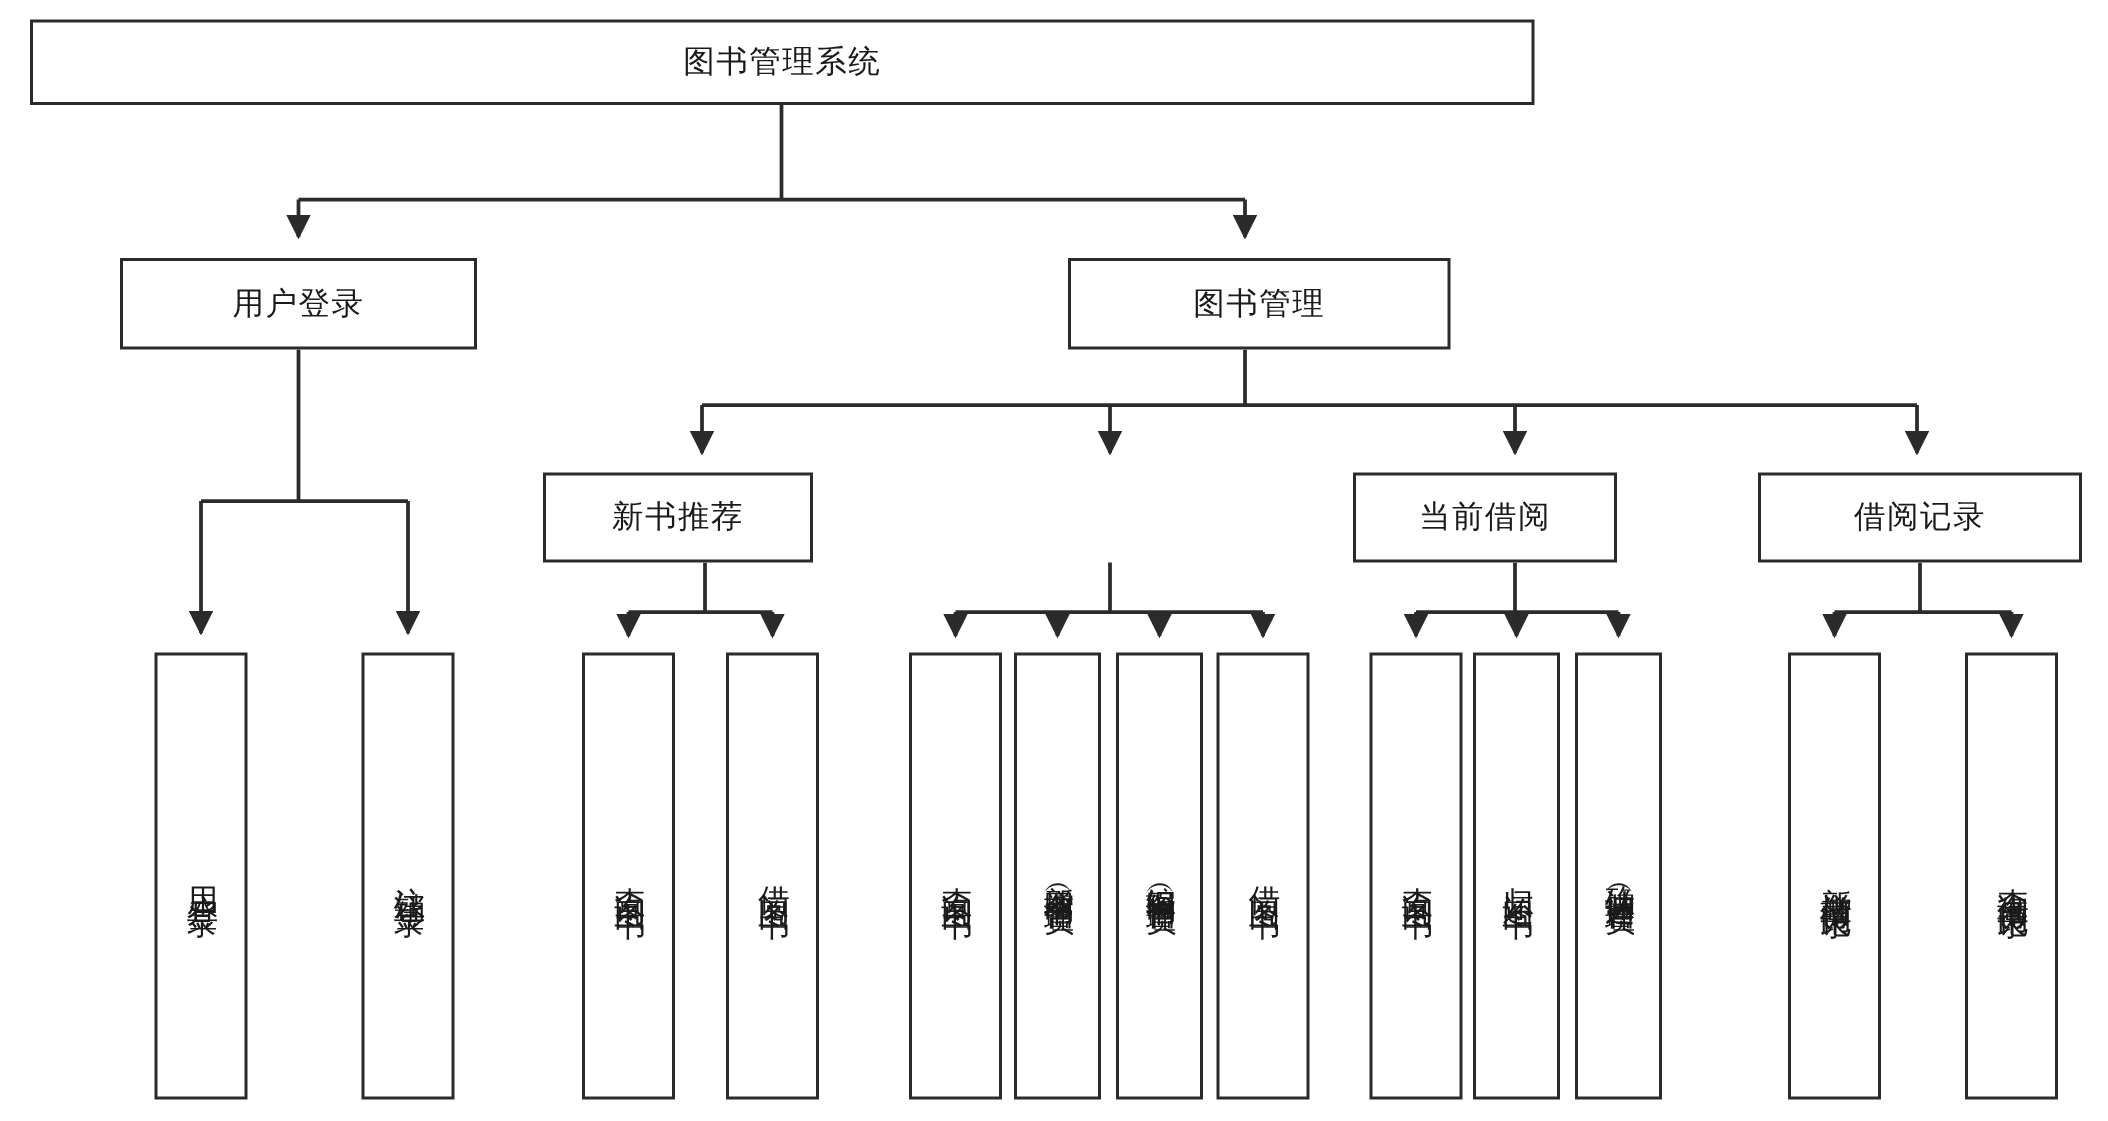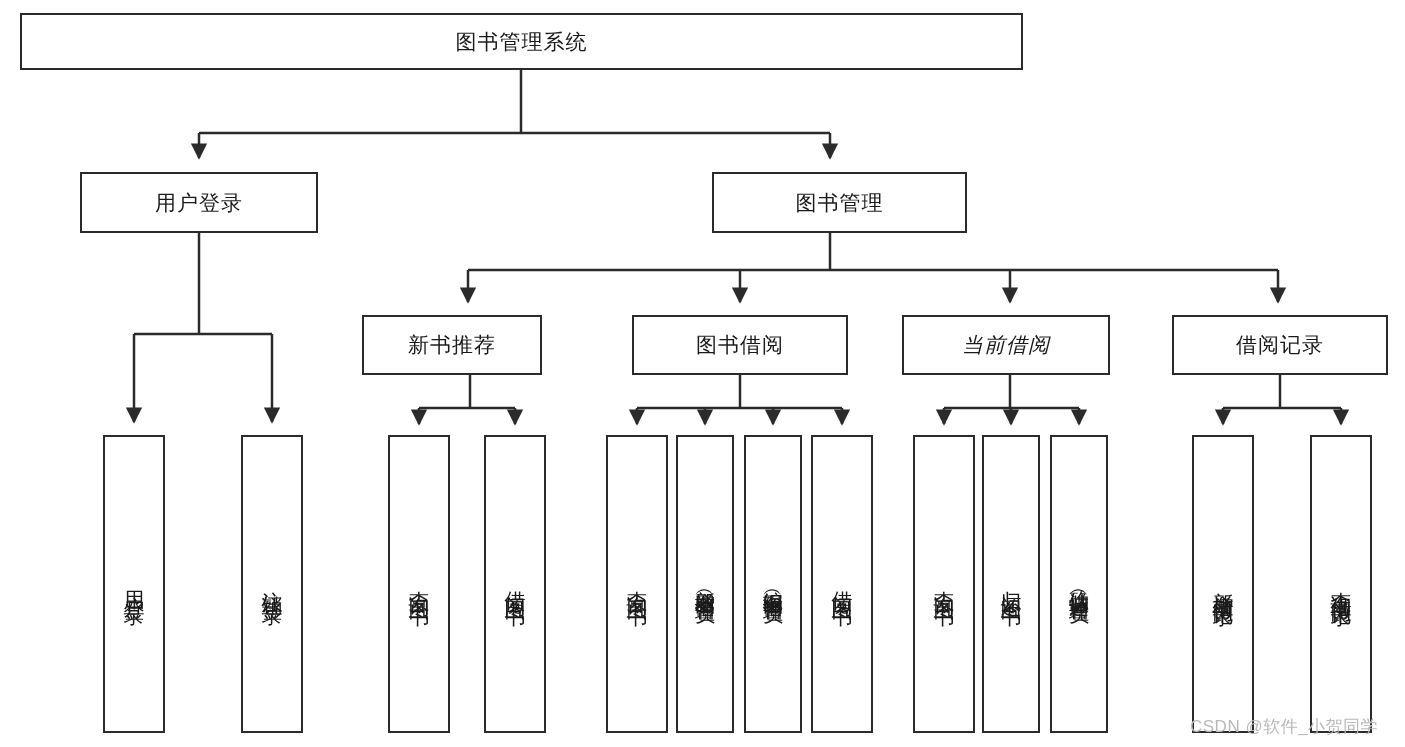--- a/index.html
+++ b/index.html
@@ -128,24 +128,21 @@
   <div class="node horiz" style="left:80px; top:172px; width:238px; height:61px;">
     <span class="label">用户登录</span>
   </div>
   <div class="node horiz" style="left:712px; top:172px; width:255px; height:61px;">
     <span class="label">图书管理</span>
   </div>
 
   <div class="node horiz" style="left:362px; top:315px; width:180px; height:60px;">
     <span class="label">新书推荐</span>
   </div>
-  <div class="node horiz" style="left:632px; top:315px; width:216px; height:60px;">
-    <span class="label">图书借阅</span>
-  </div>
-  <div class="node horiz" style="left:902px; top:315px; width:208px; height:60px;font-style:italic;">
+  <div class="node horiz" style="left:902px; top:315px; width:176px; height:60px;">
     <span class="label">当前借阅</span>
   </div>
   <div class="node horiz" style="left:1172px; top:315px; width:216px; height:60px;">
     <span class="label">借阅记录</span>
   </div>
 
   <div class="node vert" style="left:103px; top:435px; width:62px; height:298px;">
     <span class="label">用户登录</span>
   </div>
   <div class="node vert" style="left:241px; top:435px; width:62px; height:298px;">
@@ -182,15 +179,14 @@
     <span class="label">确认归还（管理员）</span>
   </div>
 
   <div class="node vert" style="left:1192px; top:435px; width:62px; height:298px; letter-spacing:3px;">
     <span class="label">新增借阅记录</span>
   </div>
   <div class="node vert" style="left:1310px; top:435px; width:62px; height:298px; letter-spacing:3px;">
     <span class="label">查询借阅记录</span>
   </div>
 
-  <div class="watermark" style="left:1190px; top:715px;">CSDN @软件_小贺同学</div>
 
 </div>
 
 </body></html>

